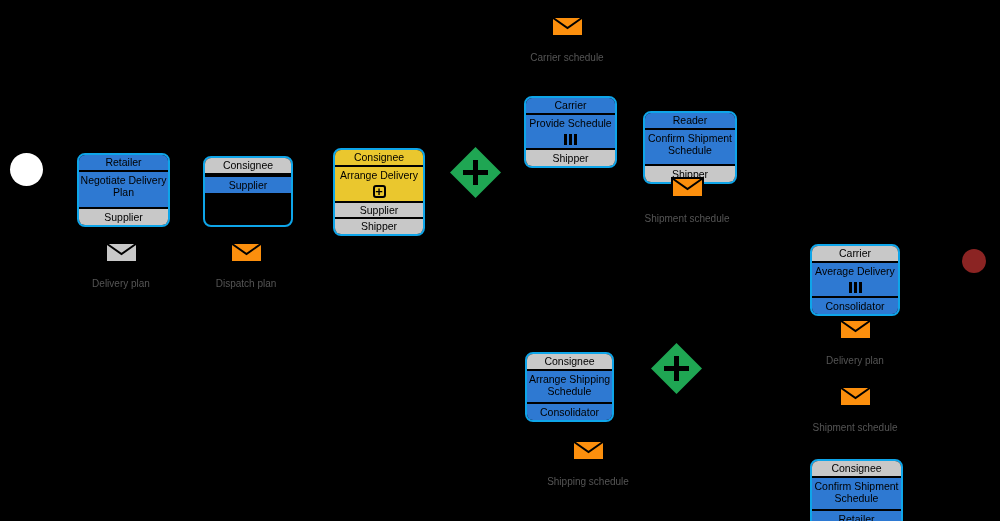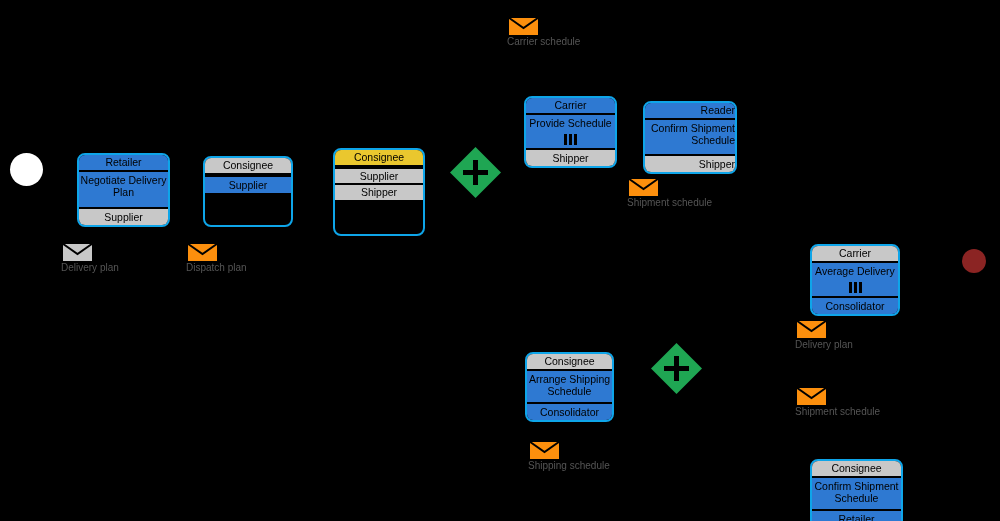--- a/index.html
+++ b/index.html
@@ -22,21 +22,21 @@
   .mi{display:flex;gap:2px;height:11px;}
   .mi span{width:3px;height:11px;background:#000;display:block;}
   .sub{width:13px;height:13px;border:2px solid #000;border-radius:3px;background:#EAC72E;
        font-size:13px;line-height:10px;font-weight:bold;text-align:center;box-sizing:border-box;}
 
   
   .event{position:absolute;border-radius:50%;}
 
   
   .gateway{position:absolute;}
-  .message{position:absolute;width:120px;display:flex;flex-direction:column;gap:0;}
+  .message{position:absolute;width:120px;display:flex;flex-direction:column;align-items:center;gap:16px;}
   .msg-label{font-size:10px;color:#555;white-space:nowrap;line-height:1;}
 </style>
 </head>
 <body>
 
 <div id="canvas">
 
   <div class="event" style="left:10px;top:153px;width:33px;height:33px;background:#FFFFFF;"></div>
   <div class="event" style="left:962px;top:249px;width:24px;height:24px;background:#8B2423;"></div>
 
@@ -48,38 +48,42 @@
     <div class="band-bottom fill-gray">Supplier</div>
   </div>
 
   <div class="task" style="left:203px;top:137px;width:90px;height:71px;">
     <div class="band fill-gray">Consignee</div>
     <div class="band-bottom fill-blue">Supplier</div>
   </div>
 
   <div class="task" style="left:333px;top:129px;width:92px;height:88px;">
     <div class="band fill-yellow">Consignee</div>
+    <div class="task-body fill-yellow">
+      <div>Arrange Delivery</div>
+      <div class="sub">+</div>
+    </div>
     <div class="band-mid fill-gray">Supplier</div>
     <div class="band-mid fill-gray" style="height:15px;line-height:15px;">Shipper</div>
   </div>
 
   <div class="task" style="left:524px;top:77px;width:93px;height:72px;">
     <div class="band fill-blue">Carrier</div>
     <div class="task-body fill-blue">
       <div>Provide Schedule</div>
       <div class="mi">
           <span></span>
           <span></span>
           <span></span>
         </div>
     </div>
     <div class="band-bottom fill-gray">Shipper</div>
   </div>
 
-  <div class="task" style="left:643px;top:82px;width:94px;height:73px;text-align:right;">
+  <div class="task" style="left:643px;top:92px;width:94px;height:73px;">
     <div class="band fill-blue">Reader</div>
     <div class="task-body fill-blue">
       <div>Confirm Shipment Schedule</div>
     </div>
     <div class="band-bottom fill-gray">Shipper</div>
   </div>
 
   <div class="task" style="left:810px;top:225px;width:90px;height:72px;">
     <div class="band fill-gray">Carrier</div>
     <div class="task-body fill-blue">

